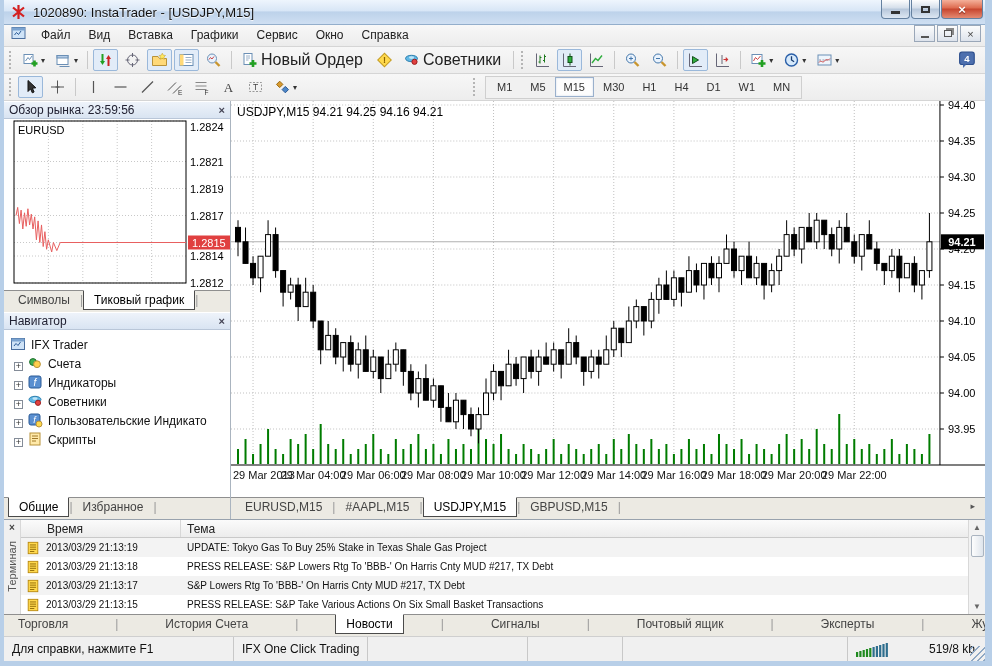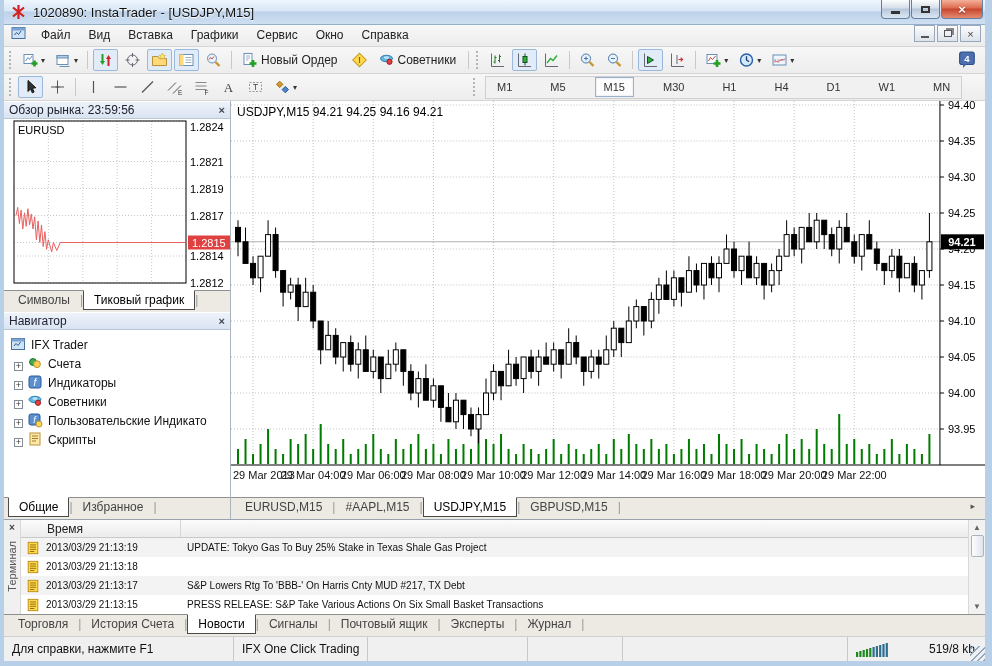--- a/index.html
+++ b/index.html
@@ -31,24 +31,24 @@
   .cc-min{width:8px;height:2px;background:#555;margin-top:7px;}
   .cc-rest{width:8px;height:7px;border:1px solid #555;box-shadow:2px -2px 0 -0px #888;}
   
   .toolbar{height:27px;flex:0 0 27px;display:flex;align-items:center;background:linear-gradient(#f7f7f7,#ededed);
     border-bottom:1px solid #d5d5d5;padding:0 2px;}
   .grip{width:5px;height:18px;margin:0 3px;border-left:2px dotted #b5b5b5;}
   .tsep{width:1px;height:18px;background:#c9c9c9;margin:0 4px;}
   .tbtn{display:flex;align-items:center;padding:2px 3px;border:1px solid transparent;border-radius:2px;margin:0 1px;}
   .tbtn.pressed{background:#e2ecf8;border-color:#9ab8da;}
   .ticon{display:inline-flex;width:17px;height:16px;}
-  .tlabel{font-size:12px;color:#222;margin:0 3px;white-space:nowrap;}
+  .tlabel{font-size:16px;color:#222;margin:0 3px;white-space:nowrap;}
   .tdrop{font-size:8px;color:#333;margin-left:2px;}
   .badge-4{margin-left:auto;margin-right:6px;display:inline-flex;}
-  .tf-wrap{display:flex;align-items:center;border:1px solid #cfcfcf;background:#f1f1f1;height:23px;padding:0 2px;margin-left:4px;gap:20px;}
+  .tf-wrap{display:flex;align-items:center;border:1px solid #cfcfcf;background:#f1f1f1;height:23px;padding:0 2px;margin-left:4px;}
   .tf{font-size:11px;color:#333;padding:3px 8px;border:1px solid transparent;}
   .tf.active{background:#fdfdfd;border-color:#9ab0cc;box-shadow:inset 0 0 2px #cdd9e8;}
   .tf-spacer{width:168px;}
   
   .main{flex:1 1 auto;display:flex;min-height:0;}
   .left{width:227px;flex:0 0 227px;display:flex;flex-direction:column;border-right:1px solid #aab4bf;background:#f0f0f0;}
   .panel-hdr{height:18px;flex:0 0 18px;display:flex;align-items:center;font-size:12px;color:#223;
     background:linear-gradient(#eef3fa,#d9e4f2);border-bottom:1px solid #b9c6d8;border-top:1px solid #fff;padding:0 5px;}
   .panel-hdr .x{margin-left:auto;font-size:11px;font-weight:bold;color:#445;}
   .mw-body{height:171px;flex:0 0 171px;background:#fff;}
@@ -920,40 +920,42 @@
   </div>
 
   <div class="terminal">
     <div class="term-side">
       <span class="x">×</span>
       <span class="vtext">Терминал</span>
     </div>
     <div class="term-table">
       <div class="thead">
         <div class="th-time">Время</div>
+        <div class="th-subj">Тема</div>
       </div>
       <div id="news-rows">
           <div class="trow odd">
             <span class="nicn">
               <svg viewBox="0 0 16 16" width="14" height="14">
                 <rect x="2.5" y="1.5" width="11" height="13" fill="#ffd94d" stroke="#b8860b"></rect>
                 <path d="M4.5 4.5h7M4.5 7h7M4.5 9.5h7M4.5 12h5" stroke="#8a6400"></path>
               </svg>
             </span>
             <span class="time">2013/03/29 21:13:19</span>
             <span class="subj">UPDATE: Tokyo Gas To Buy 25% Stake in Texas Shale Gas Project</span>
           </div>
           <div class="trow">
             <span class="nicn">
               <svg viewBox="0 0 16 16" width="14" height="14">
                 <rect x="2.5" y="1.5" width="11" height="13" fill="#ffd94d" stroke="#b8860b"></rect>
                 <path d="M4.5 4.5h7M4.5 7h7M4.5 9.5h7M4.5 12h5" stroke="#8a6400"></path>
               </svg>
             </span>
             <span class="time">2013/03/29 21:13:18</span>
+            <span class="subj">PRESS RELEASE: S&amp;P Lowers Rtg To 'BBB-' On Harris Cnty MUD #217, TX Debt</span>
           </div>
           <div class="trow odd">
             <span class="nicn">
               <svg viewBox="0 0 16 16" width="14" height="14">
                 <rect x="2.5" y="1.5" width="11" height="13" fill="#ffd94d" stroke="#b8860b"></rect>
                 <path d="M4.5 4.5h7M4.5 7h7M4.5 9.5h7M4.5 12h5" stroke="#8a6400"></path>
               </svg>
             </span>
             <span class="time">2013/03/29 21:13:17</span>
             <span class="subj">S&amp;P Lowers Rtg To 'BBB-' On Harris Cnty MUD #217, TX Debt</span>
@@ -971,21 +973,21 @@
         </div>
     </div>
     <div class="term-scroll">
       <div class="sarrow">▲</div>
       <div class="sthumb"></div>
       <div class="sspace"></div>
       <div class="sarrow">▼</div>
     </div>
   </div>
 
-  <div class="tabsbar" id="bottom-tabs" style="flex:0 0 22px;">
+  <div class="tabsbar" id="bottom-tabs" style="flex:0 0 22px;gap:37px;">
       <div class="tab">Торговля</div>
       <span class="tabsep">|</span>
       <div class="tab">История Счета</div>
       <span class="tabsep">|</span>
       <div class="tab active">Новости</div>
       <span class="tabsep">|</span>
       <div class="tab">Сигналы</div>
       <span class="tabsep">|</span>
       <div class="tab">Почтовый ящик</div>
       <span class="tabsep">|</span>

